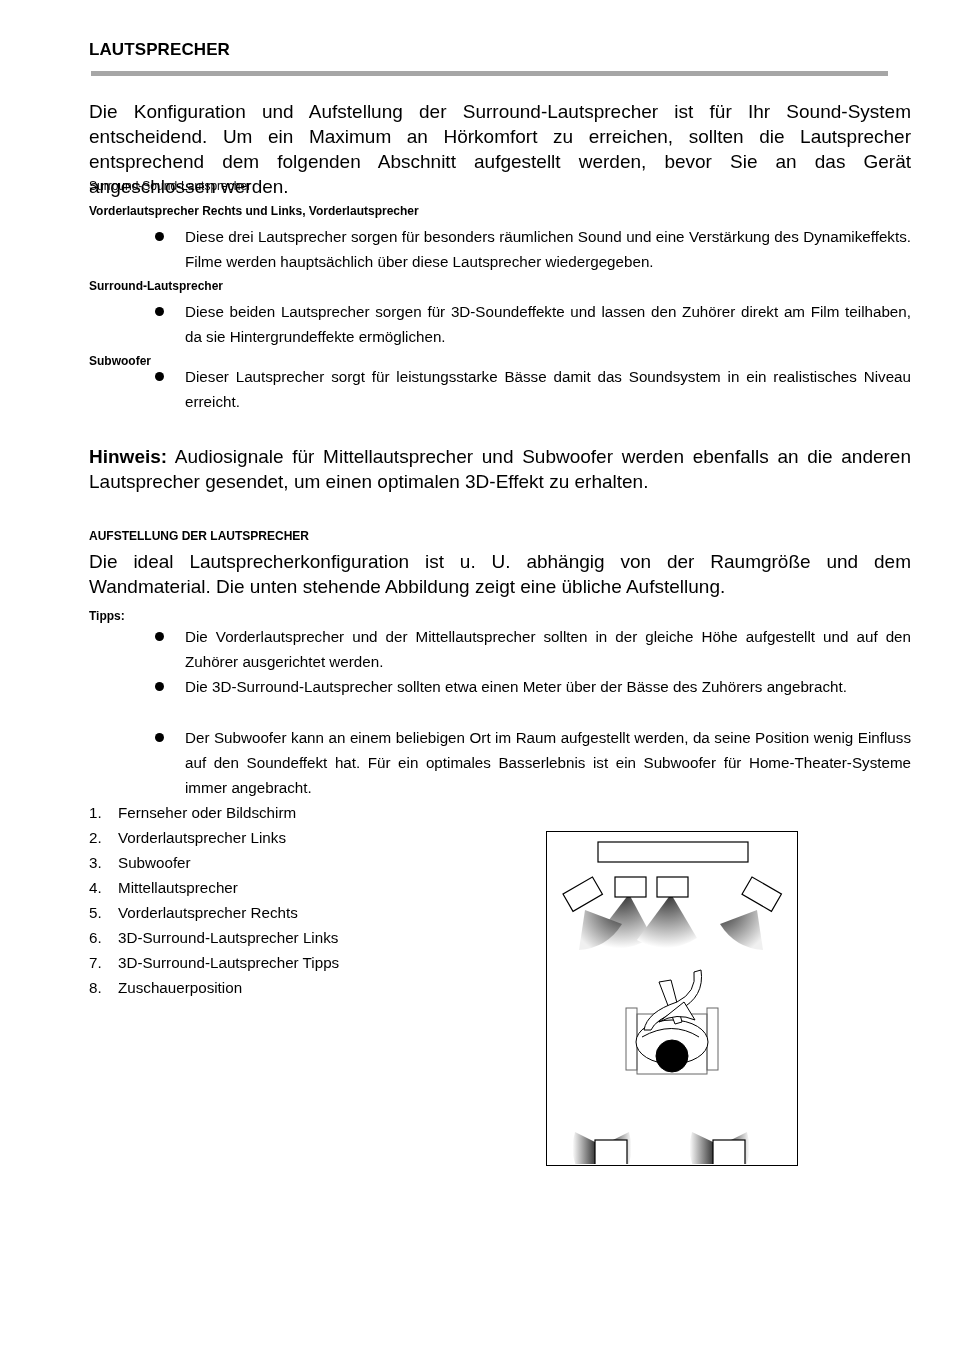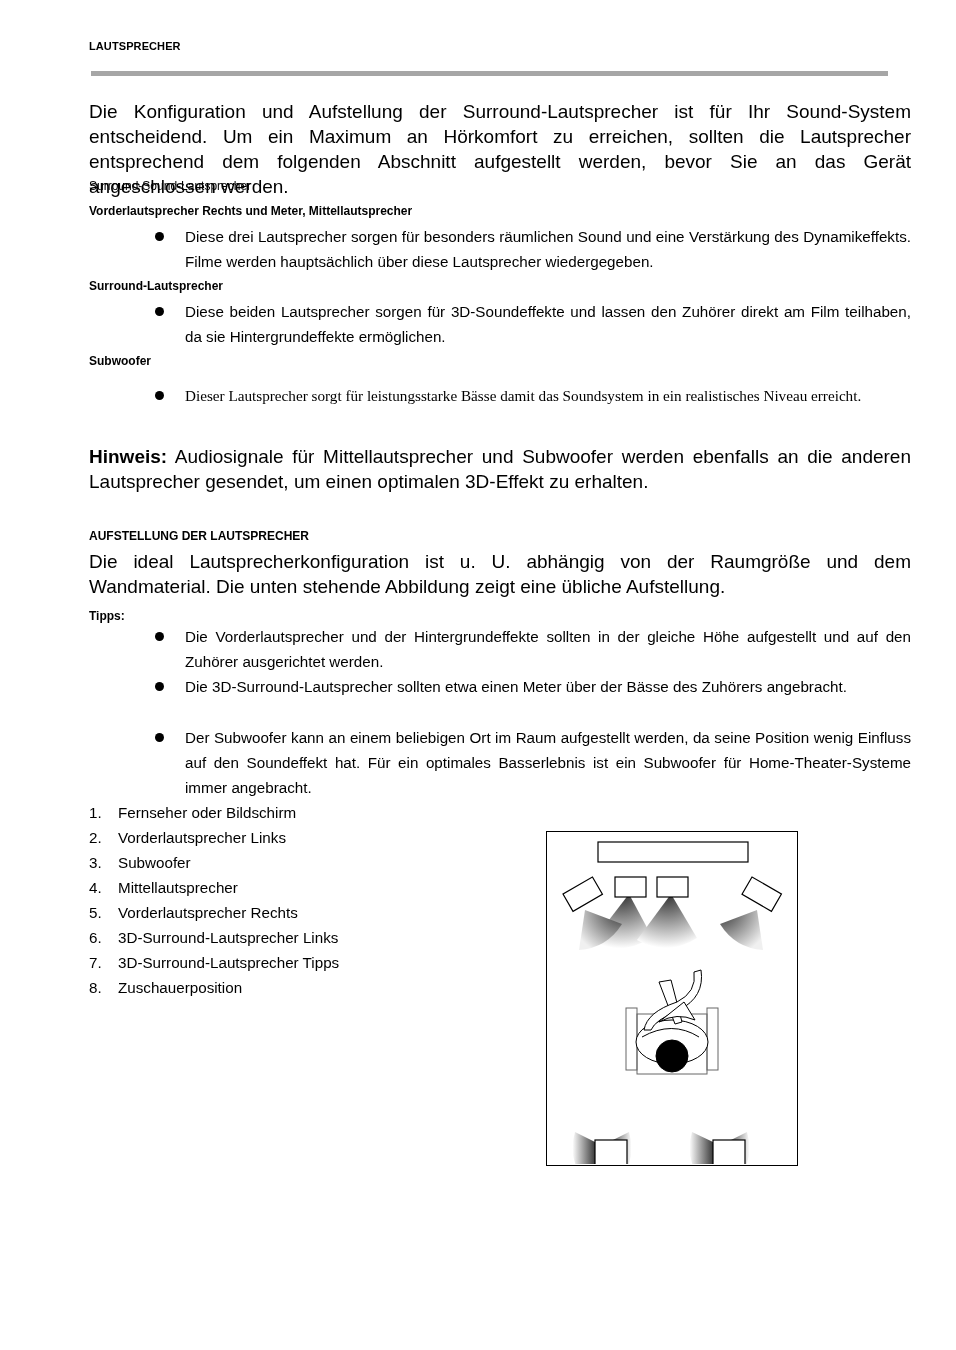--- a/index.html
+++ b/index.html
@@ -1,19 +1,19 @@
 <!DOCTYPE html>
 <html><head>
 <meta charset="utf-8">
 <style>
   html, body { margin:0; padding:0; background:#ffffff; }
   body { width:956px; height:1350px; position:relative; overflow:hidden;
          font-family:"Liberation Sans", sans-serif; color:#000; }
   .abs { position:absolute; }
-  .h-title { left:89px; top:40px; font-size:11px; font-weight:bold; letter-spacing:0.1px; }
+  .h-title { left:89px; top:40px; font-size:17px; font-weight:bold; letter-spacing:0.1px; }
   .rule { left:91px; top:71px; width:797px; height:5px; background:#a6a6a6; }
   .para { left:89px; width:822px; font-size:19px; line-height:25px; text-align:justify; }
   .para.last-left { text-align-last:left; }
   .line { left:89px; font-size:12px; line-height:25px; white-space:nowrap; }
   .bold { font-weight:bold; }
   .bullet-row { left:153px; width:758px; font-size:15.2px; line-height:25px; }
   .bullet-row .dot { position:absolute; left:0; top:0; width:32px; }
   .bullet-row .dot::before { content:""; position:absolute; left:2px; top:8px; width:9px; height:9px; border-radius:50%; background:#000; }
   .bullet-row .txt { margin-left:32px; text-align:justify; text-align-last:left; }
   .list { left:89px; top:800px; font-size:15.2px; line-height:25px; }
@@ -24,47 +24,47 @@
 </style>
 </head>
 <body>
 
 <div class="abs h-title">LAUTSPRECHER</div>
 <div class="abs rule"></div>
 
 <div class="abs para" style="top:99px;">Die Konfiguration und Aufstellung der Surround-Lautsprecher ist für Ihr Sound-System entscheidend. Um ein Maximum an Hörkomfort zu erreichen, sollten die Lautsprecher entsprechend dem folgenden Abschnitt aufgestellt werden, bevor Sie an das Gerät angeschlossen werden.</div>
 <div class="abs line" style="top:174px;">Surround-Sound-Lautsprecher</div>
 
-<div class="abs line bold" style="top:199px;">Vorderlautsprecher Rechts und Meter, Mittellautsprecher</div>
+<div class="abs line bold" style="top:199px;">Vorderlautsprecher Rechts und Links, Vorderlautsprecher</div>
 <div class="abs bullet-row" style="top:224px;">
   <span class="dot"></span>
   <div class="txt">Diese drei Lautsprecher sorgen für besonders räumlichen Sound und eine Verstärkung des Dynamikeffekts. Filme werden hauptsächlich über diese Lautsprecher wiedergegeben.</div>
 </div>
 
 <div class="abs line bold" style="top:274px;">Surround-Lautsprecher</div>
 <div class="abs bullet-row" style="top:299px;">
   <span class="dot"></span>
   <div class="txt">Diese beiden Lautsprecher sorgen für 3D-Soundeffekte und lassen den Zuhörer direkt am Film teilhaben, da sie Hintergrundeffekte ermöglichen.</div>
 </div>
 
 <div class="abs line bold" style="top:349px;">Subwoofer</div>
-<div class="abs bullet-row" style="top:383px;font-family:Liberation Serif, serif;">
+<div class="abs bullet-row" style="top:364px;">
   <span class="dot"></span>
   <div class="txt">Dieser Lautsprecher sorgt für leistungsstarke Bässe damit das Soundsystem in ein realistisches Niveau erreicht.</div>
 </div>
 
 <div class="abs para last-left" style="top:424px;margin-top:20px;"><span class="bold">Hinweis:</span><span> Audiosignale für Mittellautsprecher und Subwoofer werden ebenfalls an die anderen Lautsprecher gesendet, um einen optimalen 3D-Effekt zu erhalten.</span></div>
 
 <div class="abs line bold" style="top:524px;">AUFSTELLUNG DER LAUTSPRECHER</div>
 <div class="abs para last-left" style="top:549px;">Die ideal Lautsprecherkonfiguration ist u. U. abhängig von der Raumgröße und dem Wandmaterial. Die unten stehende Abbildung zeigt eine übliche Aufstellung.</div>
 <div class="abs line bold" style="top:604px;">Tipps:</div>
 
 <div class="abs bullet-row" style="top:624px;">
   <span class="dot"></span>
-  <div class="txt">Die Vorderlautsprecher und der Hintergrundeffekte sollten in der gleiche Höhe aufgestellt und auf den Zuhörer ausgerichtet werden.</div>
+  <div class="txt">Die Vorderlautsprecher und der Mittellautsprecher sollten in der gleiche Höhe aufgestellt und auf den Zuhörer ausgerichtet werden.</div>
 </div>
 <div class="abs bullet-row" style="top:674px;">
   <span class="dot"></span>
   <div class="txt">Die 3D-Surround-Lautsprecher sollten etwa einen Meter über der Bässe des Zuhörers angebracht.</div>
 </div>
 <div class="abs bullet-row" style="top:699px;margin-top:26px;">
   <span class="dot"></span>
   <div class="txt">Der Subwoofer kann an einem beliebigen Ort im Raum aufgestellt werden, da seine Position wenig Einfluss auf den Soundeffekt hat. Für ein optimales Basserlebnis ist ein Subwoofer für Home-Theater-Systeme immer angebracht.</div>
 </div>
 

